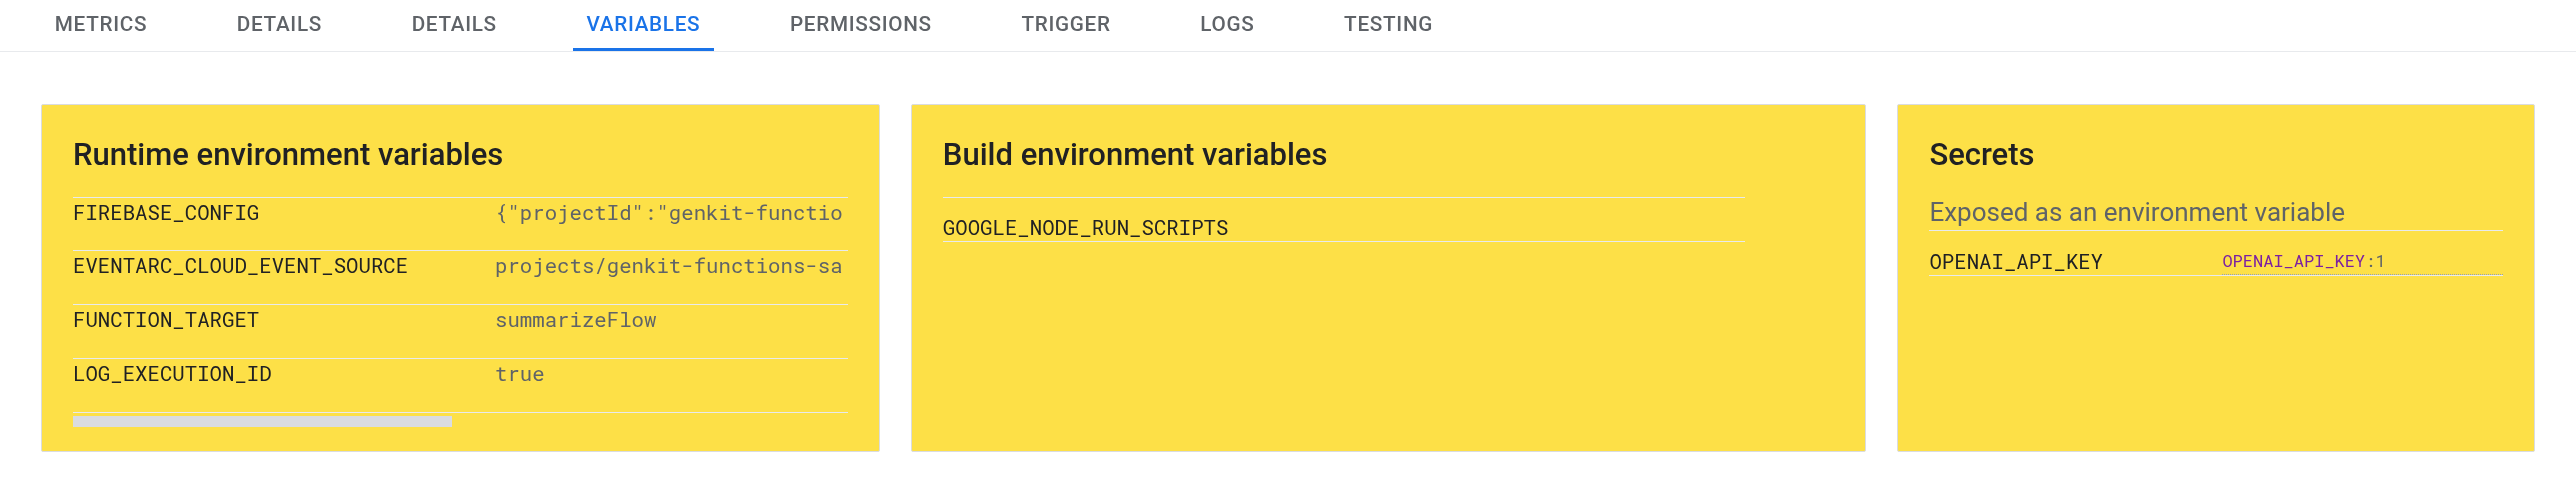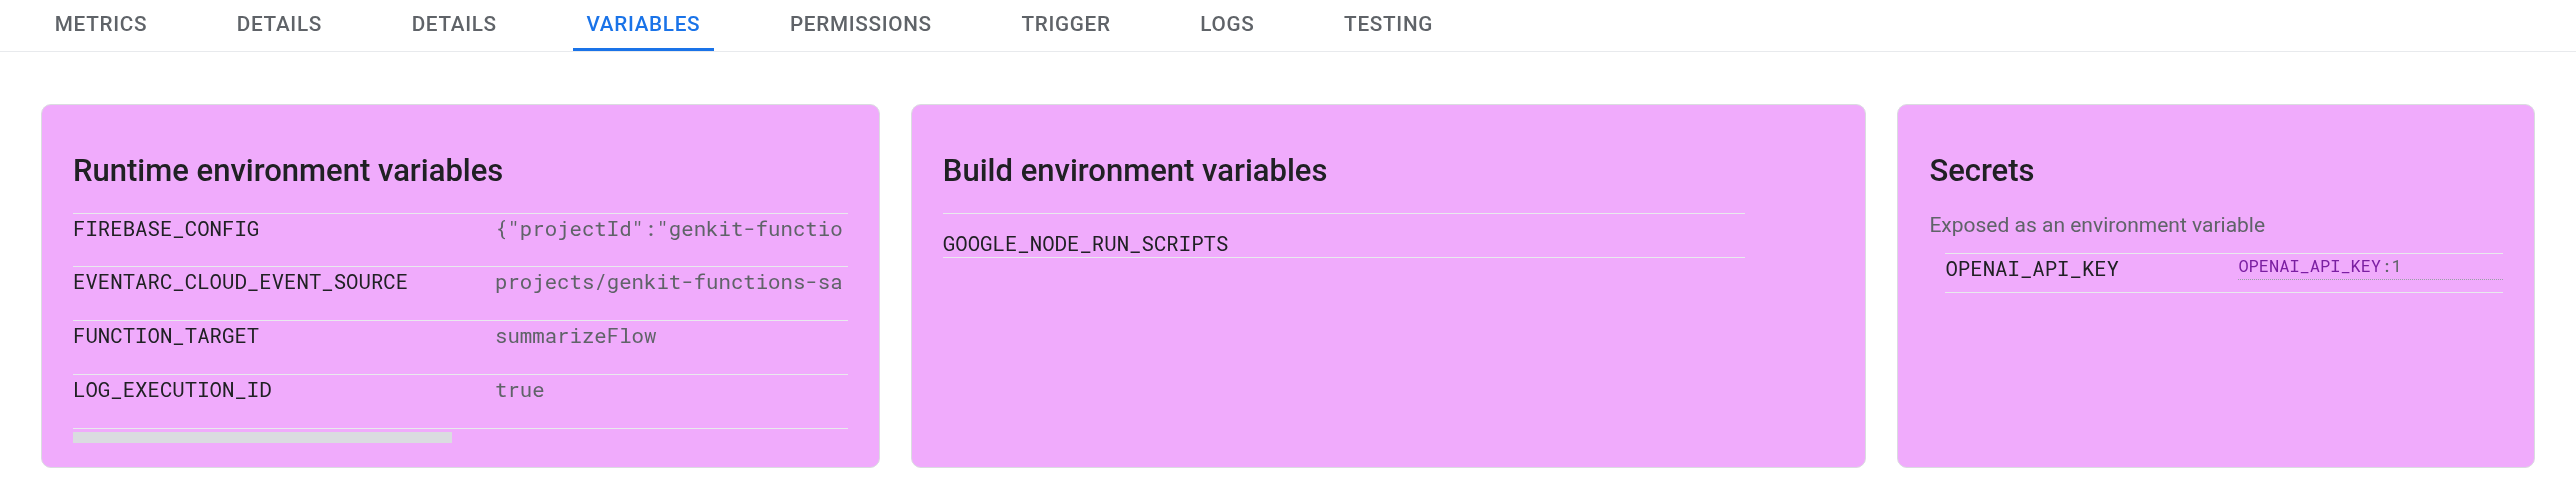--- a/index.html
+++ b/index.html
@@ -34,23 +34,23 @@
       color: #1a73e8;
       border-bottom-color: #1a73e8;
     }
     .cards {
       display: flex;
       gap: 31px;
       padding: 52px 41px 0 41px;
     }
     .card {
       border: 0.9px solid #dadce0;
-      border-radius: 10px;
-      padding: 47px 31px 24px 31px;
-      background: #f0abfc;
+      border-radius: 2px;
+      padding: 31px 31px 24px 31px;
+      background: #fde047;
     }
     .card-runtime { width: 861px; }
     .card-build { width: 981px; }
     .card-secrets { width: 654px; }
     .card-title {
       font-size: 31px;
       font-weight: 500;
       color: #202124;
       margin-bottom: 24px;
       letter-spacing: 0;
@@ -95,31 +95,30 @@
       height: 45px;
       align-items: flex-end;
       width: 90%;
     }
     .build-key {
       font-family: 'Roboto Mono', 'Courier New', monospace;
       font-size: 20.7px;
       color: #202124;
     }
     .secrets-sub {
-      font-size: 21px;
+      font-size: 26px;
       color: #5f6368;
-      margin-bottom: 16px;
+      margin-bottom: 3px;
     }
     .secret-row {
       display: flex;
       border-bottom: 0.9px solid #e8eaed;
       border-top: 0.9px solid #e8eaed;
-      height: 40px;
-      align-items: flex-start;
-      margin-left: 16px;
+      height: 46px;
+      align-items: flex-end;
     }
     .secret-key {
       font-family: 'Roboto Mono', 'Courier New', monospace;
       font-size: 20.7px;
       color: #202124;
       width: 293px;
       flex-shrink: 0;
     }
     .secret-val-wrap {
       flex: 1;

